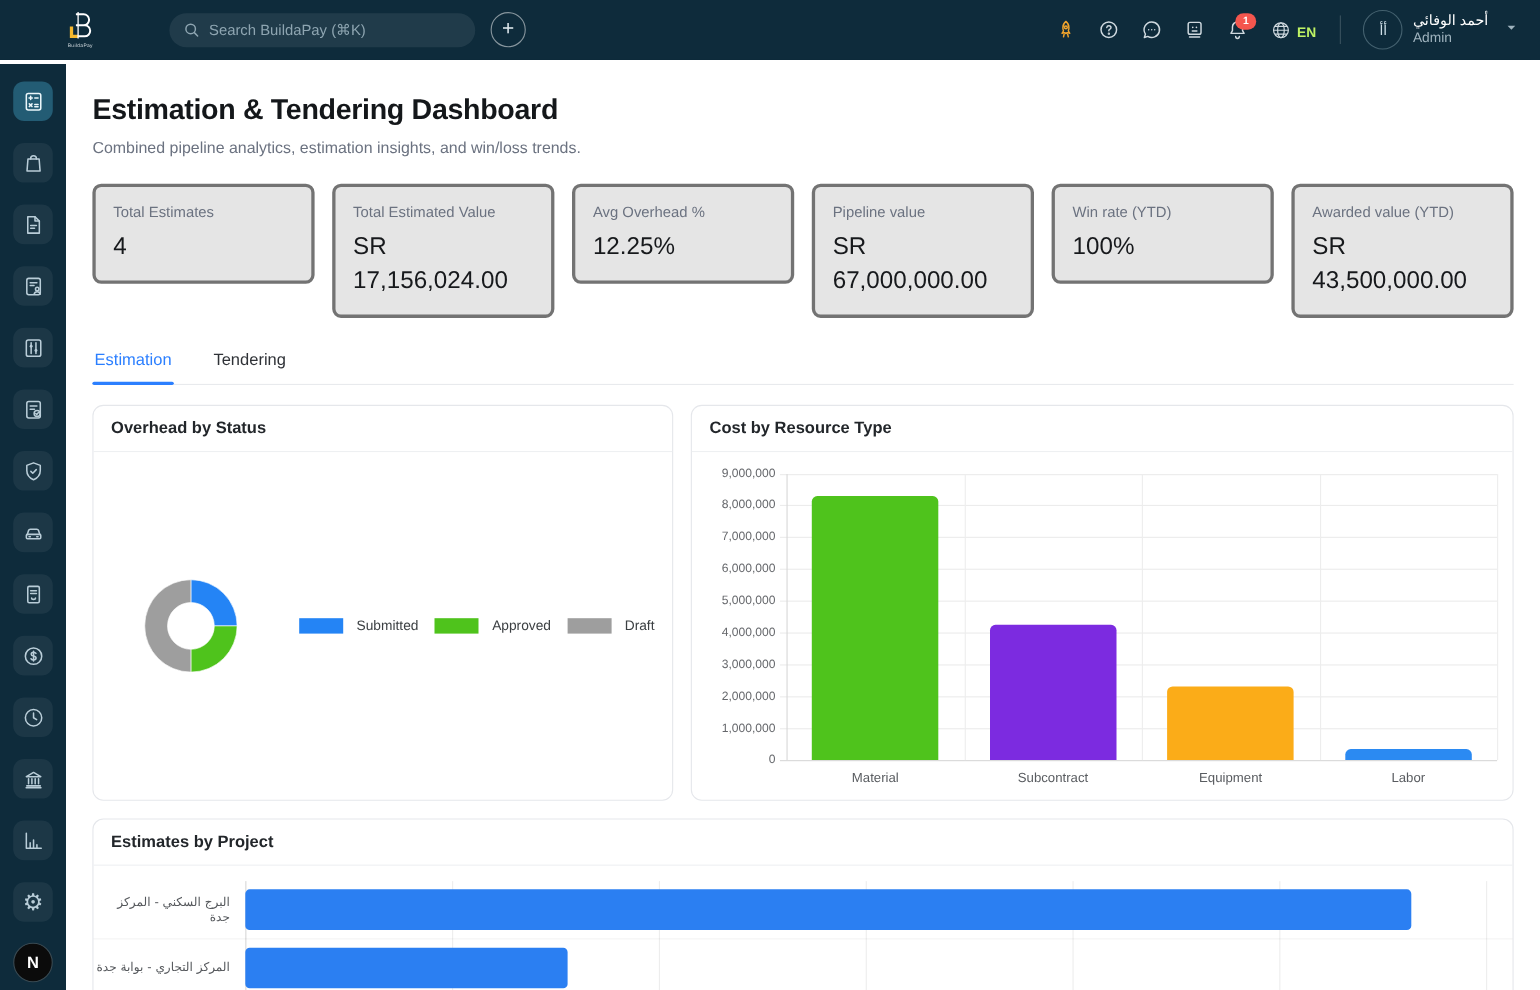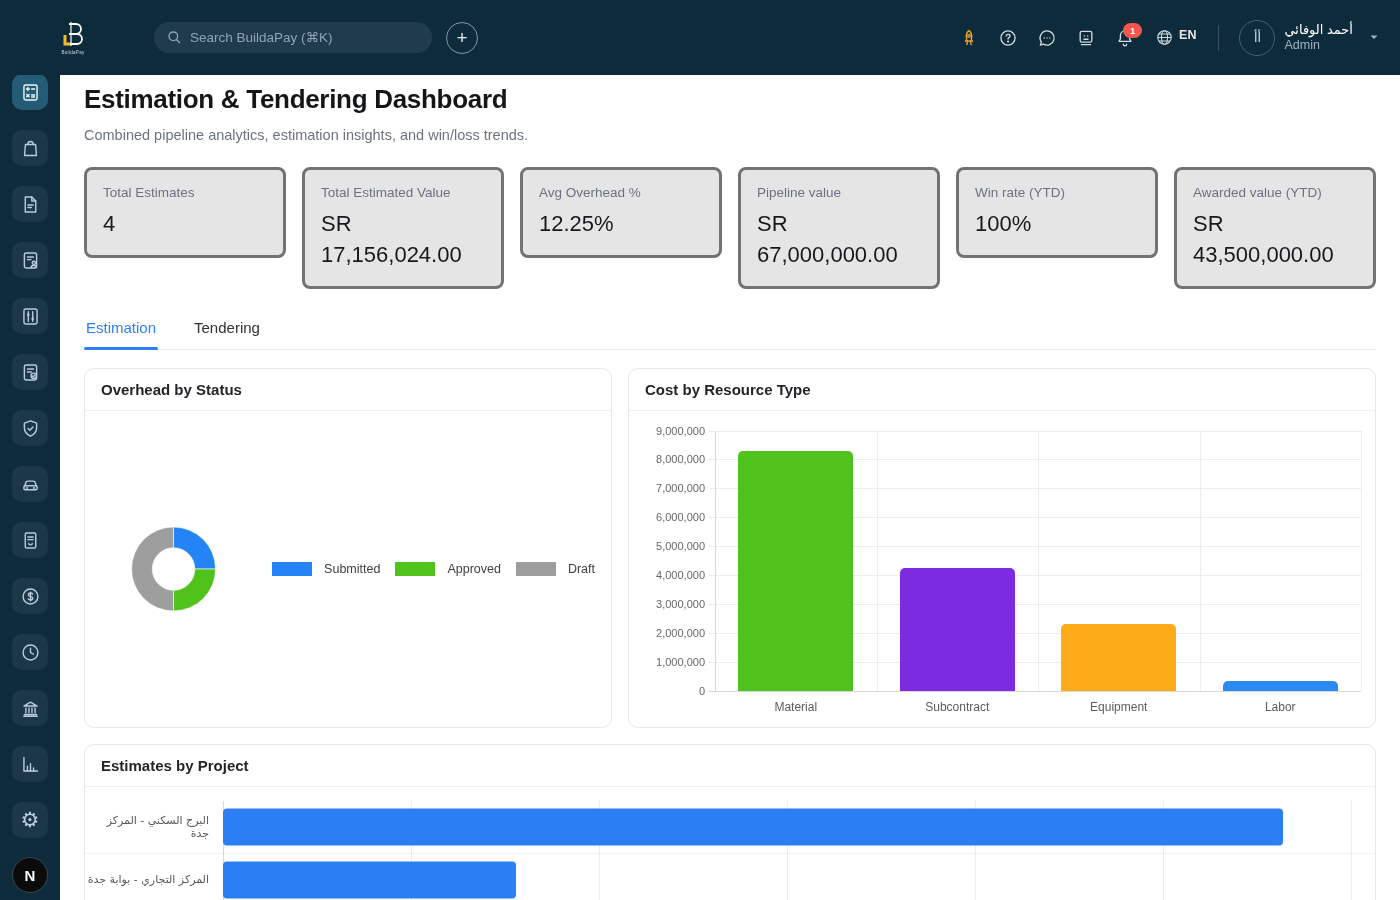--- a/index.html
+++ b/index.html
@@ -1,38 +1,38 @@
 <!DOCTYPE html>
 <html><head>
 <meta charset="utf-8">
 <style>
   html,body{margin:0;padding:0;}
   body{width:1400px;height:900px;overflow:hidden;background:#fff;
        font-family:"Liberation Sans","DejaVu Sans",sans-serif;color:#17191c;}
   
-  .topbar{position:fixed;top:0;left:0;right:0;height:75px;background:#0e2b3b;
+  .topbar{position:fixed;top:0;left:0;right:0;height:54px;background:#0e2b3b;
           display:flex;align-items:center;box-sizing:border-box;padding:0 20px 0 56px;z-index:20;}
   .logo{display:flex;flex-direction:column;align-items:center;width:34px;}
   .logo svg{display:block;}
   .logo .brand-text{font-size:4.5px;color:#cfd8dd;margin-top:1px;letter-spacing:.3px;}
   .search-wrap{position:relative;margin-left:64px;}
   .search-input{width:278px;height:31px;border-radius:16px;border:none;outline:none;
       background:rgba(255,255,255,.08);color:#dfe9ee;font-size:13.5px;
       padding:0 14px 0 36px;box-sizing:border-box;font-family:inherit;}
   .search-input::placeholder{color:#8ea5b1;}
   .search-ico{position:absolute;left:12px;top:7px;color:#8ea5b1;}
   .plus-btn{width:32px;height:32px;margin-left:14px;border-radius:50%;
       border:1.5px solid rgba(255,255,255,.5);background:transparent;color:#dfe9ee;
       font-size:19px;line-height:28px;text-align:center;cursor:pointer;padding:0;font-family:inherit;font-weight:300;}
   .tb-spacer{flex:1;}
   .tb-icons{display:flex;align-items:center;gap:19px;}
   .tb-ic{position:relative;width:20px;height:20px;color:#cfd9df;cursor:pointer;display:flex;align-items:center;justify-content:center;}
   .badge{position:absolute;top:-5px;right:-7px;min-width:15px;height:15px;border-radius:8px;
       background:#f4564e;color:#fff;font-size:9.5px;line-height:15px;text-align:center;padding:0 2px;font-weight:700;}
-  .lang{display:flex;align-items:flex-start;gap:5px;color:#e5e5e5;font-size:12.5px;font-weight:700;cursor:pointer;}
+  .lang{display:flex;align-items:flex-end;gap:5px;color:#bef264;font-size:12.5px;font-weight:700;cursor:pointer;}
   .tb-divider{width:1px;height:26px;background:rgba(255,255,255,.18);margin:0 20px 0 22px;}
   .user{display:flex;align-items:center;gap:9px;cursor:pointer;}
   .avatar{width:34px;height:34px;border-radius:50%;border:1px solid #44616f;color:#cfe0e8;
       font-size:12.5px;display:flex;align-items:center;justify-content:center;}
   .user-meta{display:flex;flex-direction:column;line-height:1.25;}
   .user-name{font-size:13px;color:#fff;}
   .user-role{font-size:12.5px;color:#9fb3be;}
   .chev{color:#9fb3be;margin-left:6px;}
   
   .sidebar{position:fixed;top:58px;left:0;bottom:0;width:60px;background:#0e2b3b;

